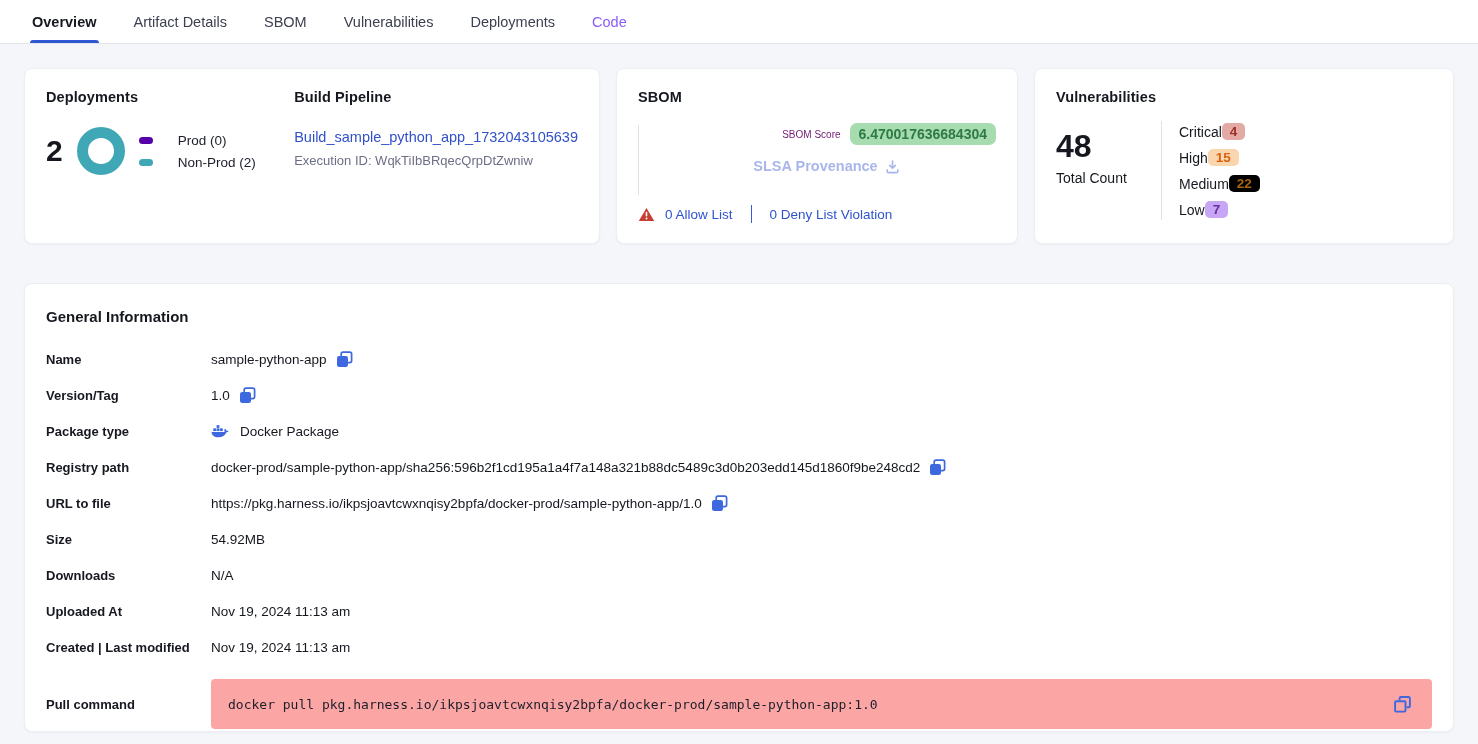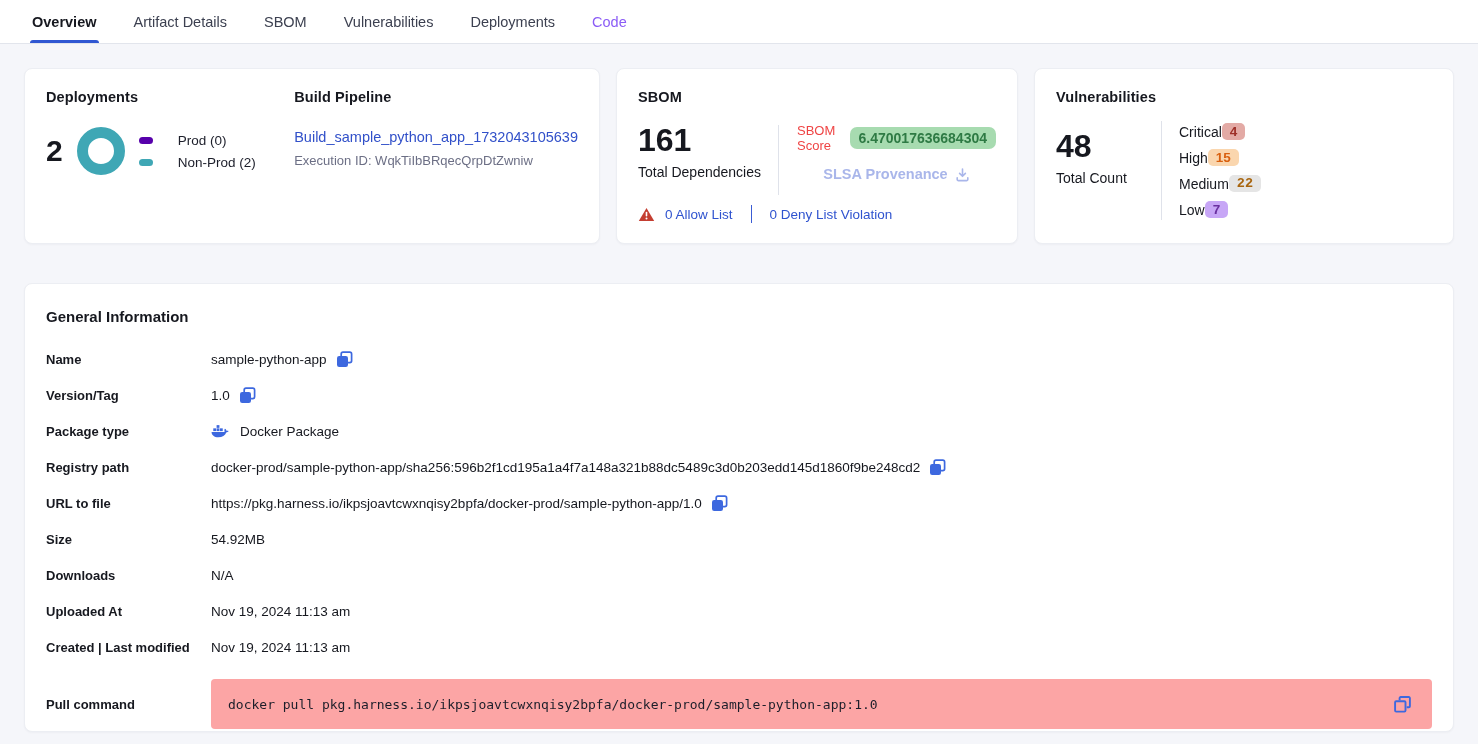--- a/index.html
+++ b/index.html
@@ -81,21 +81,21 @@
   .pipeline-exec { margin-top: 7px; font-size: 13px; color: #6c6f85; }
 
   .card-sbom { width: 402px; display: flex; flex-direction: column; }
   .sbom-mid { display: flex; margin-top: 18px; flex: 1; }
   .sbom-total-block { width: 140px; }
   .big-num { font-size: 32px; font-weight: 700; color: #16181f; line-height: 1.1; }
   .sub-label { font-size: 14px; color: #16181f; margin-top: 6px; }
   .v-divider { width: 1px; background: #dfe2ea; margin: 2px 0 6px 0; }
   .sbom-right { flex: 1; padding-left: 18px; }
   .score-line { display: flex; align-items: center; gap: 9px; justify-content: flex-end; }
-  .score-label { font-size: 13px; color: #ef4444; }
+  .score-label { font-size: 10px; color: #701a75; }
   .score-pill {
     font-size: 14px; font-weight: 600;
     padding: 3px 9px; border-radius: 4px;
   }
   .slsa-line {
     margin-top: 13px;
     display: flex; align-items: center; justify-content: center; gap: 7px;
     font-size: 14.5px; font-weight: 700; color: #a9b6ea;
     cursor: pointer;
   }
@@ -184,24 +184,20 @@
     <div class="pipeline-col">
       <h3>Build Pipeline</h3>
       <a class="pipeline-link">Build_sample_python_app_1732043105639</a>
       <div class="pipeline-exec">Execution ID: WqkTiIbBRqecQrpDtZwniw</div>
     </div>
   </section>
 
   <section class="card card-sbom">
     <h3>SBOM</h3>
     <div class="sbom-mid">
-      <div class="sbom-total-block">
-        <div class="big-num">161</div>
-        <div class="sub-label">Total Dependencies</div>
-      </div>
       <div class="v-divider"></div>
       <div class="sbom-right">
         <div class="score-line">
           <span class="score-label">SBOM Score</span>
           <span class="score-pill" style="background: rgb(167, 219, 176); color: rgb(46, 122, 68); border-radius: 7px;">6.470017636684304</span>
         </div>
         <div class="slsa-line">
           <span>SLSA Provenance</span>
           <span class="copy-btn">
             <svg width="15" height="15" viewBox="0 0 15 15" fill="none" stroke="#a9b6ea" stroke-width="1.6" stroke-linecap="round" stroke-linejoin="round">
@@ -236,21 +232,21 @@
         <div class="sev-row">
           <span>Critical</span>
           <span class="sev-pill" style="background: rgb(227, 170, 165); color: rgb(158, 47, 40);">4</span>
         </div>
         <div class="sev-row">
           <span>High</span>
           <span class="sev-pill" style="background: rgb(250, 214, 174); color: rgb(217, 96, 15);">15</span>
         </div>
         <div class="sev-row">
           <span>Medium</span>
-          <span class="sev-pill" style="background: #e5e5e5; color: rgb(168, 101, 14); font-family: Liberation Mono, monospace;">22</span>
+          <span class="sev-pill" style="background: #000000; color: rgb(168, 101, 14);">22</span>
         </div>
         <div class="sev-row">
           <span>Low</span>
           <span class="sev-pill" style="background: rgb(199, 166, 246); color: rgb(106, 47, 160);">7</span>
         </div>
       </div>
     </div>
   </section>
 </div>
 

